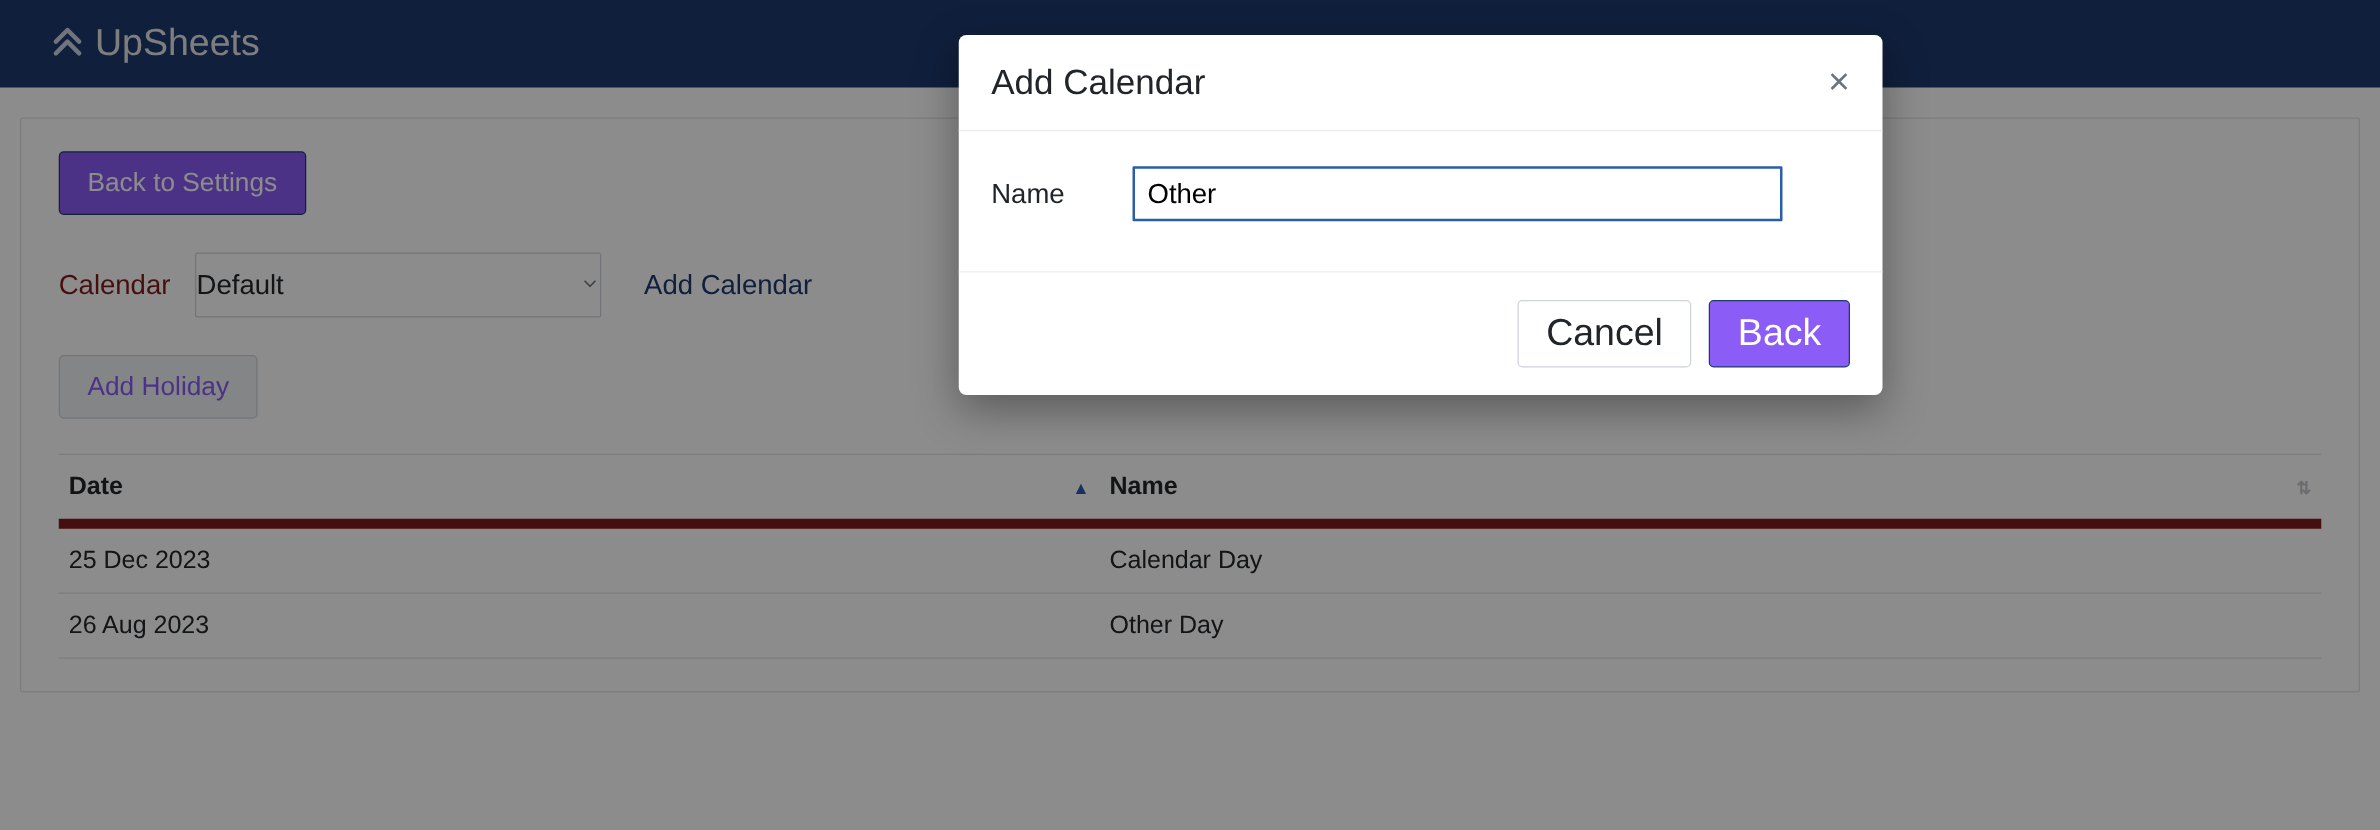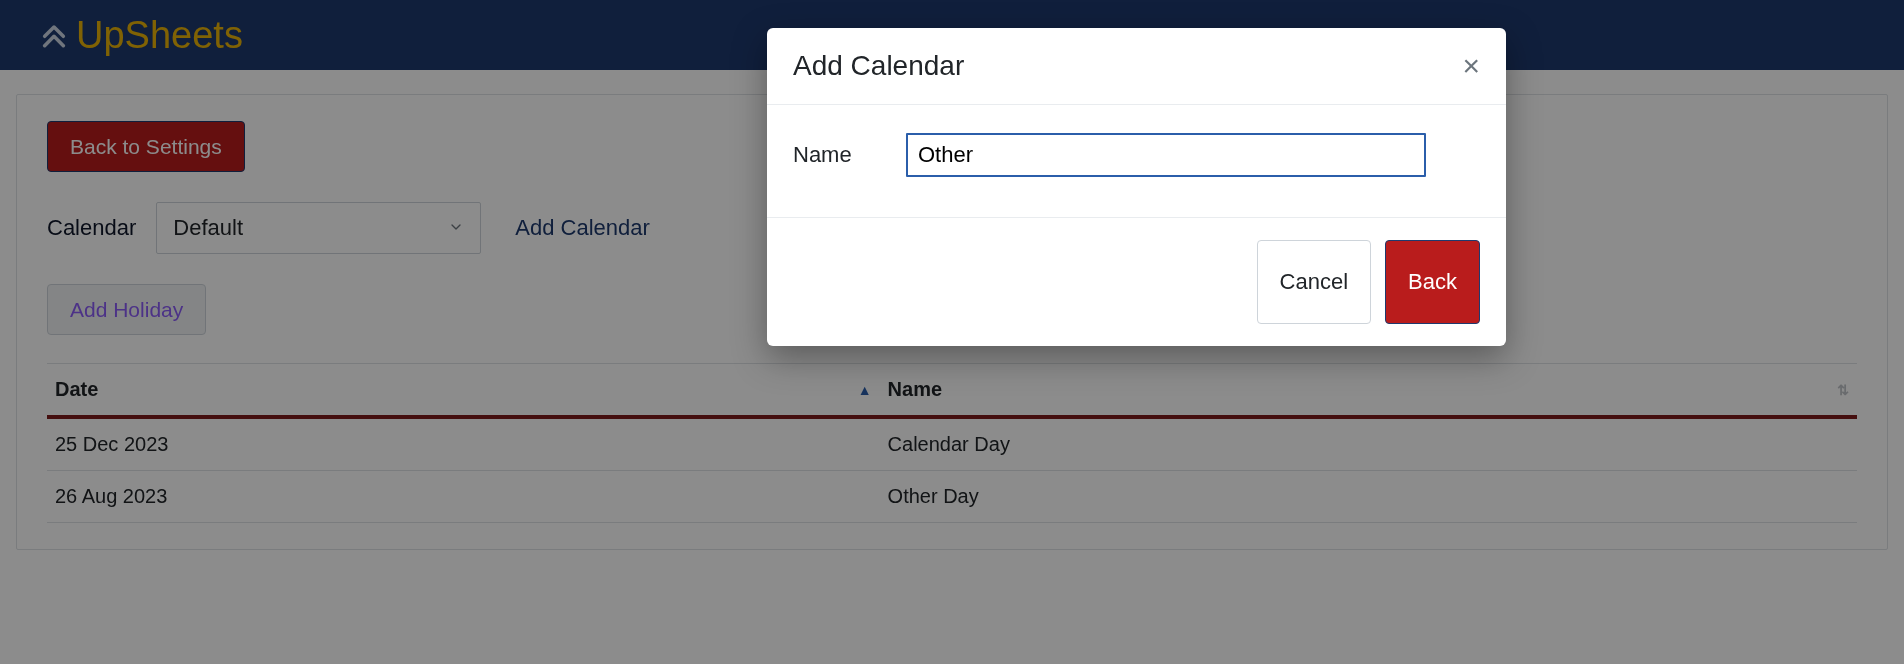--- a/index.html
+++ b/index.html
@@ -1,63 +1,63 @@
 <!DOCTYPE html>
 <html><head>
   <meta charset="utf-8">
   <style>
     * { box-sizing: border-box; margin: 0; padding: 0; }
     body { font-family: -apple-system, BlinkMacSystemFont, "Segoe UI", Helvetica, Arial, sans-serif; font-size: 16px; color: #212529; background: #fff; width: 1904px; height: 664px; overflow: hidden; position: relative; }
 
     
     .navbar { background: #1e3a6e; height: 70px; display: flex; align-items: center; padding: 0 40px; }
-    .brand { display: flex; align-items: center; color: #eab308; font-size: 38px; font-weight: 500; gap: 8px; justify-content: flex-end; }
+    .brand { display: flex; align-items: center; color: #e5e5e5; font-size: 30px; font-weight: 500; gap: 8px; justify-content: flex-end; }
     .brand svg { width: 28px; height: 28px; }
 
     
     .card { margin: 24px 16px; border: 1px solid #dee2e6; border-radius: 2px; background: #fff; }
     .card-header { padding: 22px 30px; border-bottom: 1px solid #dee2e6; }
     .card-header h2 { font-size: 32px; font-weight: 500; color: #212529; }
     .card-body { padding: 26px 30px; position: relative; }
 
     .btn { display: inline-block; font-size: 21px; padding: 12px 22px; border: 1px solid transparent; border-radius: 4px; cursor: pointer; line-height: 1.2; }
-    .btn-primary { background: #b91c1c; color: #fff; border-color: #1e3a6e; }
+    .btn-primary { background: #8b5cf6; color: #fff; border-color: #1e3a6e; }
     .btn-outline { background: #fff; color: #212529; border-color: #ced4da; }
     .btn-outline-light { background: #f1f3f5; color: #8b5cf6; border-color: #ced4da; }
 
     .controls-row { display: flex; align-items: center; gap: 20px; margin-top: 30px; }
-    .label { font-size: 22px; color: #0f172a; }
-    .select { width: 325px; height: 52px; border: 1px solid #ced4da; background: #fff; font-size: 22px; padding: 0 16px; display: flex; align-items: center; justify-content: space-between; border-radius: 2px; }
+    .label { font-size: 22px; color: #7f1d1d; }
+    .select { width: 325px; height: 52px; border: 1px solid #ced4da; background: #fff; font-size: 22px; padding: 0 0; display: flex; align-items: center; justify-content: space-between; border-radius: 2px; }
     .select-caret { color: #6c757d; }
     .link { color: #1e3a6e; font-size: 22px; text-decoration: none; margin-left: 14px; }
 
     .add-holiday-row { margin-top: 30px; }
 
     
     .table { width: 100%; border-collapse: collapse; margin-top: 28px; font-size: 20px; }
     .table th, .table td { text-align: left; padding: 14px 8px; border-bottom: 1px solid #dee2e6; }
-    .table thead th { border-top: 1px solid #dee2e6; border-bottom: 4px solid #7f1d1d; font-weight: 700; font-size: 20px; }
+    .table thead th { border-top: 1px solid #dee2e6; border-bottom: 8px solid #7f1d1d; font-weight: 700; font-size: 20px; }
     .th-inner { display: flex; align-items: center; justify-content: space-between; }
     .sort-icon { color: #2b5eaa; font-size: 14px; }
     .sort-icon-muted { color: #c0c4c8; font-size: 14px; }
 
     
     .overlay { position: absolute; inset: 0; background: rgba(0,0,0,0.45); }
 
     
     .modal { position: absolute; top: 28px; left: 767px; width: 739px; background: #fff; border-radius: 6px; box-shadow: 0 12px 34px rgba(0,0,0,0.35); }
     .modal-header { padding: 22px 26px; display: flex; align-items: center; justify-content: space-between; border-bottom: 1px solid #e9ecef; }
     .modal-title { font-size: 28px; font-weight: 500; color: #212529; }
     .close-btn { background: none; border: none; color: #6c757d; font-size: 30px; cursor: pointer; line-height: 1; }
     .modal-body { padding: 28px 26px 40px; }
     .form-row { display: flex; align-items: center; gap: 20px; }
     .form-label { font-size: 22px; color: #212529; min-width: 70px; }
     .text-input { flex: 0 0 520px; width: 520px; height: 44px; border: 2px solid #2b5eaa; border-radius: 1px; padding: 0 10px; font-size: 22px; outline: none; margin-left: 23px; }
     .modal-footer { padding: 22px 26px; border-top: 1px solid #e9ecef; display: flex; justify-content: flex-end; gap: 14px; }
-    .modal-footer .btn { font-size: 22px; padding: 28px 22px; }
+    .modal-footer .btn { font-size: 30px; padding: 8px 22px; }
   </style>
 </head>
 <body>
 
 <div class="navbar">
   <div class="brand">
     <span>
       <svg viewBox="0 0 24 24" fill="none" stroke="#cdd6e4" stroke-width="3" stroke-linecap="round" stroke-linejoin="round">
         <polyline points="4,14 12,6 20,14"></polyline>
         <polyline points="4,22 12,14 20,22"></polyline>

